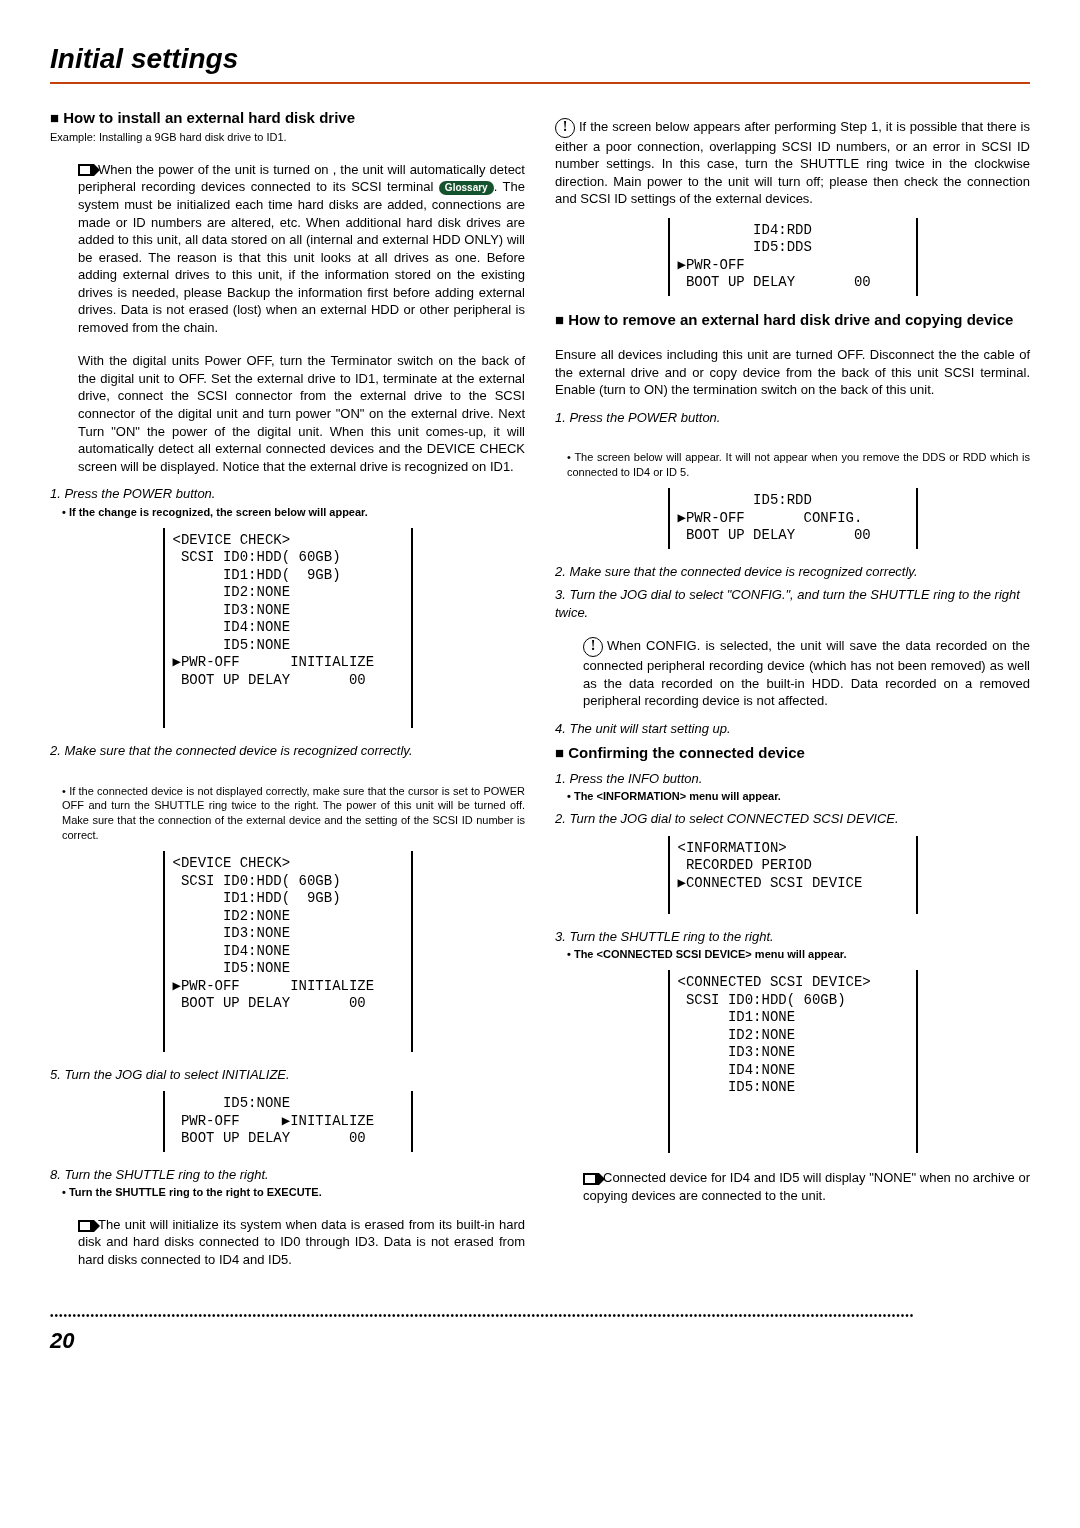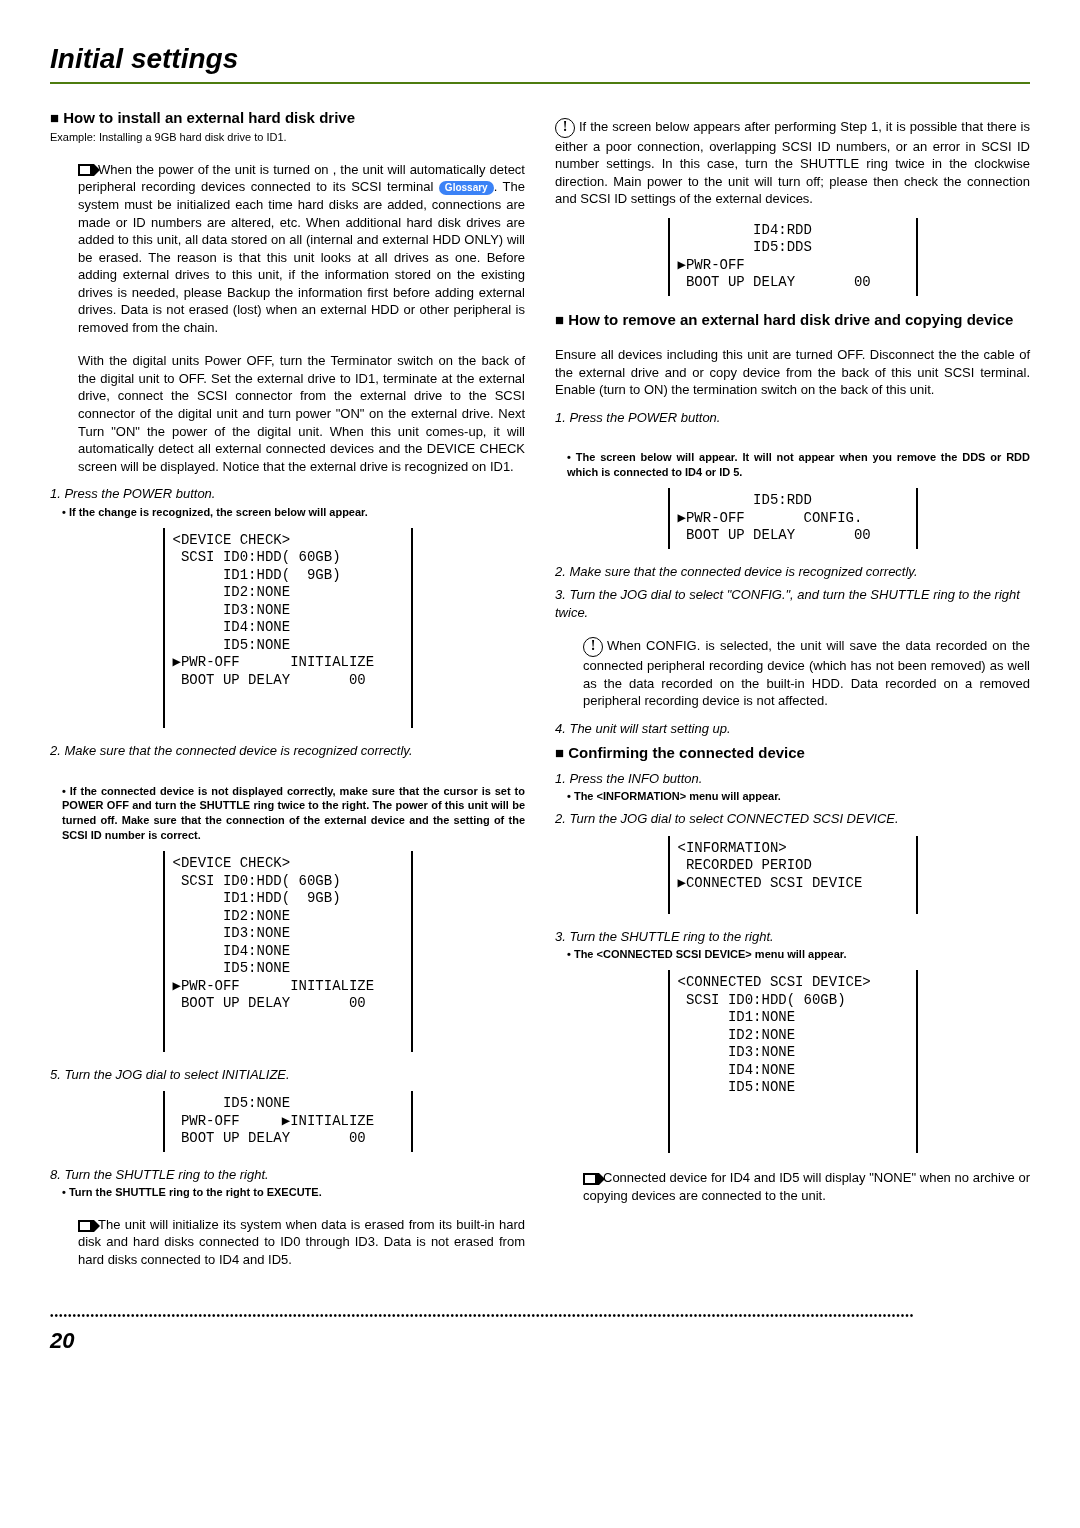--- a/index.html
+++ b/index.html
@@ -9,21 +9,21 @@
     margin: 0;
     padding: 40px 50px 30px 50px;
     background: #fff;
     color: #000;
     width: 980px;
   }
   .page-title {
     font-size: 28px;
     font-weight: bold;
     font-style: italic;
-    border-bottom: 2px solid #4d7c0f;
+    border-bottom: 2px solid #c2410c;
     padding-bottom: 4px;
     margin-bottom: 18px;
   }
   .columns {
     display: flex;
     gap: 30px;
     justify-content: space-between;
   }
   .col {
     flex: 1;
@@ -46,21 +46,21 @@
   }
   .para {
     text-align: justify;
     margin: 16px 0 10px 0;
   }
   .step {
     font-style: italic;
     margin: 6px 0 2px 0;
   }
   .bullet {
-    font-weight: bold;
+    font-weight: normal;
     font-size: 11px;
     margin-left: 12px;
     text-align: justify;
     margin-top: 24px;
   }
   .bullet::before {
     content: "• ";
   }
   .bullet-plain {
     font-size: 11px;
@@ -117,21 +117,21 @@
     margin-right: 4px;
     position: relative;
     font-family: serif;
     font-weight: bold;
     text-align: center;
     line-height: 16px;
     font-size: 14px;
   }
   .glossary-pill {
     display: inline-block;
-    background: #3b82f6;
+    background: #14532d;
     color: #fff;
     border-radius: 8px;
     padding: 0 6px;
     font-size: 10px;
     font-weight: bold;
     vertical-align: middle;
   }
   .footer-dots {
     margin-top: 30px;
     font-size: 10px;

